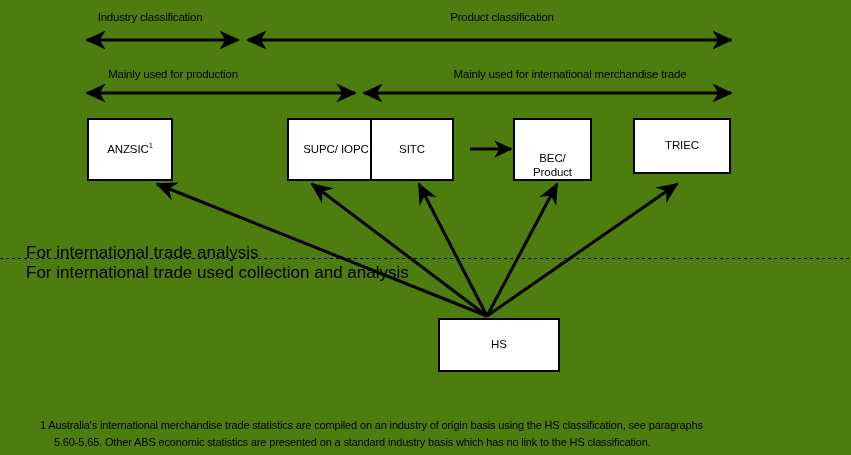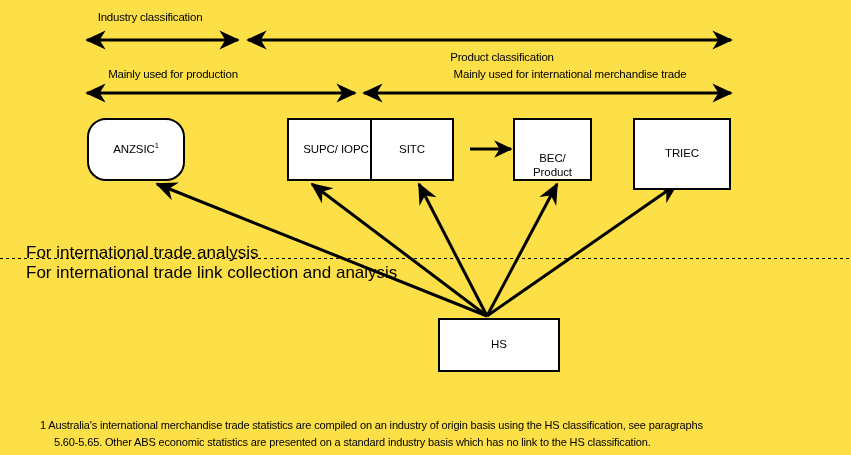--- a/index.html
+++ b/index.html
@@ -8,21 +8,21 @@
     background: #ffffff;
   }
   body {
     font-family: "Liberation Sans", sans-serif;
     color: #000000;
   }
   #canvas {
     position: relative;
     width: 851px;
     height: 455px;
-    background: #fde047;
+    background: #4d7c0f;
     overflow: hidden;
   }
   .layer-svg {
     position: absolute;
     left: 0;
     top: 0;
     width: 851px;
     height: 455px;
   }
   .lbl {
@@ -80,21 +80,21 @@
     padding-left: 14px;
   }
 </style>
 </head>
 <body>
 
 <div id="canvas">
 
   <div class="lbl lbl-center" style="left:150px; top:11px;">Industry classification</div>
 
-  <div class="lbl lbl-center" style="left:502px; top:11px;margin-top:40px;">Product classification</div>
+  <div class="lbl lbl-center" style="left:502px; top:11px;">Product classification</div>
 
   <div class="lbl lbl-center" style="left:173px; top:68px;">Mainly used for production</div>
 
   <div class="lbl lbl-center" style="left:526px; top:68px;margin-left:44px;">Mainly used for international merchandise trade</div>
 
   <svg class="layer-svg" viewBox="0 0 851 455">
     <defs>
       <marker id="arrHead" markerWidth="7" markerHeight="7" refX="6.0" refY="3.5" orient="auto" markerUnits="strokeWidth">
         <path d="M0,0.4 L6.6,3.5 L0,6.6 L1.9,3.5 Z" fill="#000000"></path>
       </marker>
@@ -118,49 +118,49 @@
 
     <line x1="487" y1="316" x2="157" y2="184" stroke="#000000" stroke-width="3.0" marker-end="url(#arrHeadThin)"></line>
     <line x1="487" y1="316" x2="312" y2="184" stroke="#000000" stroke-width="3.0" marker-end="url(#arrHeadThin)"></line>
     <line x1="487" y1="316" x2="419" y2="184" stroke="#000000" stroke-width="3.0" marker-end="url(#arrHeadThin)"></line>
     <line x1="487" y1="316" x2="557" y2="184" stroke="#000000" stroke-width="3.0" marker-end="url(#arrHeadThin)"></line>
     <line x1="487" y1="316" x2="677" y2="184" stroke="#000000" stroke-width="3.0" marker-end="url(#arrHeadThin)"></line>
 
     <line x1="0" y1="258.5" x2="851" y2="258.5" stroke="#000000" stroke-width="1" stroke-dasharray="3,3"></line>
   </svg>
 
-  <div class="box" style="left:87px; top:118px; width:98px; height:63px;border-radius:19px;">
+  <div class="box" style="left:87px; top:118px; width:86px; height:63px;">
     <span class="box-text"><span>ANZSIC</span><span class="sup">1</span></span>
   </div>
 
   <div class="box" style="left:252px; top:118px; width:98px; height:63px;margin-left:35px;">
     <span class="box-text">SUPC/ IOPC</span>
   </div>
 
   <div class="box" style="left:370px; top:118px; width:84px; height:63px;">
     <span class="box-text">SITC</span>
   </div>
 
   <div class="box" style="left:513px; top:118px; width:79px; height:63px;align-items:flex-end;">
     <span class="box-text">
       <span>BEC/</span><br>
       <span>Product</span>
     </span>
   </div>
 
-  <div class="box" style="left:633px; top:118px; width:98px; height:72px;">
+  <div class="box" style="left:633px; top:118px; width:98px; height:56px;">
     <span class="box-text">TRIEC</span>
   </div>
 
   <div class="box" style="left:438px; top:318px; width:122px; height:54px;">
     <span class="box-text">HS</span>
   </div>
 
   <div class="divider-note" style="left:26px; top:243px;">For international trade analysis</div>
 
-  <div class="divider-note" style="left:26px; top:263px;">For international trade link collection and analysis</div>
+  <div class="divider-note" style="left:26px; top:263px;">For international trade used collection and analysis</div>
 
   <div class="footnote">
     <span class="fn-line">1 Australia's international merchandise trade statistics are compiled on an industry of origin basis using the HS classification, see paragraphs</span>
     <span class="fn-line fn-indent">5.60-5.65. Other ABS economic statistics are presented on a standard industry basis which has no link to the HS classification.</span>
   </div>
 
 </div>
 
 </body></html>

